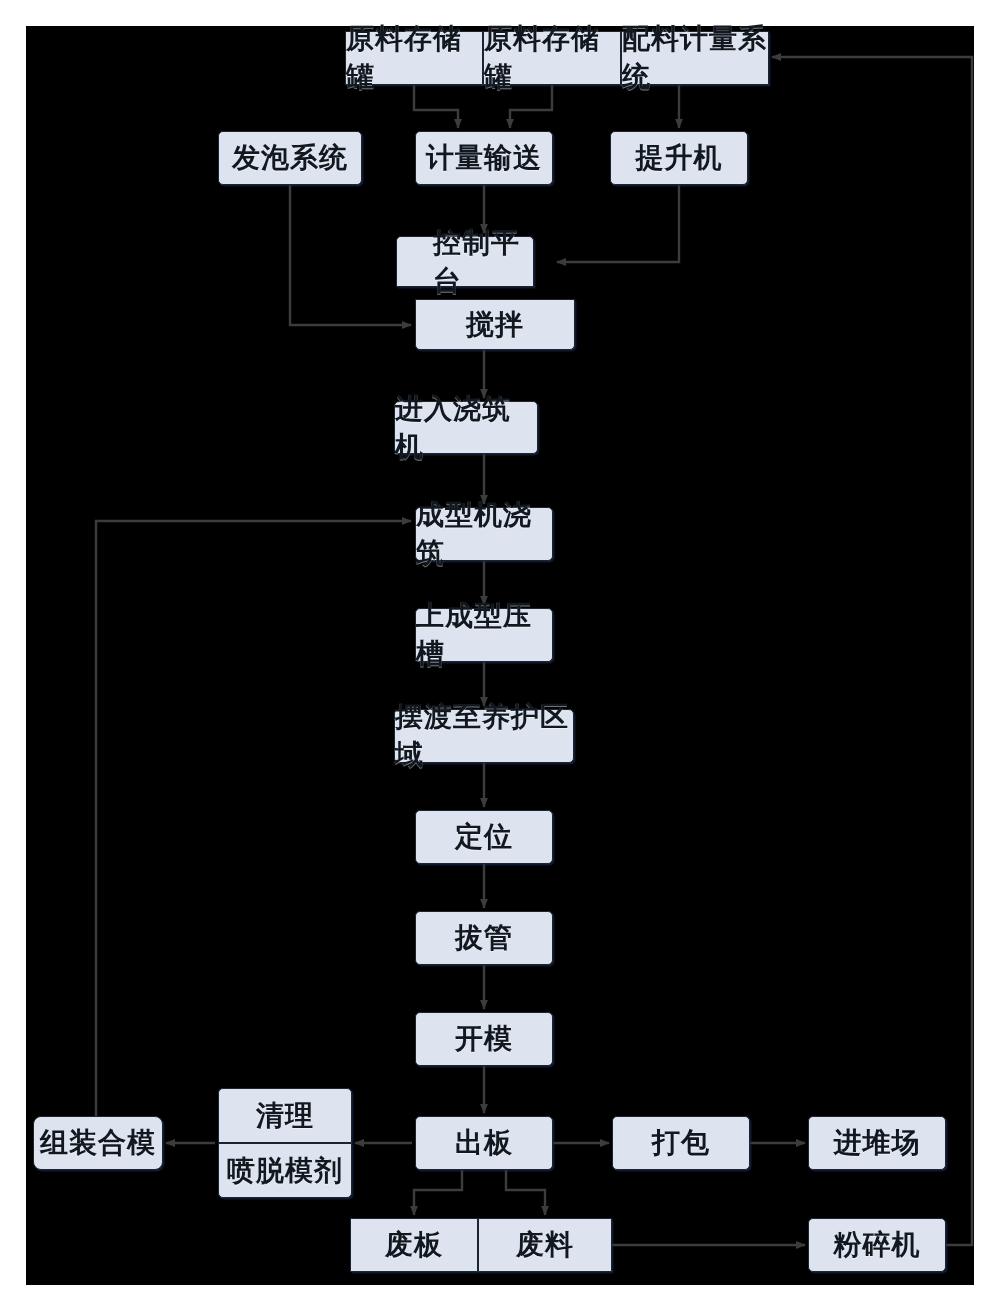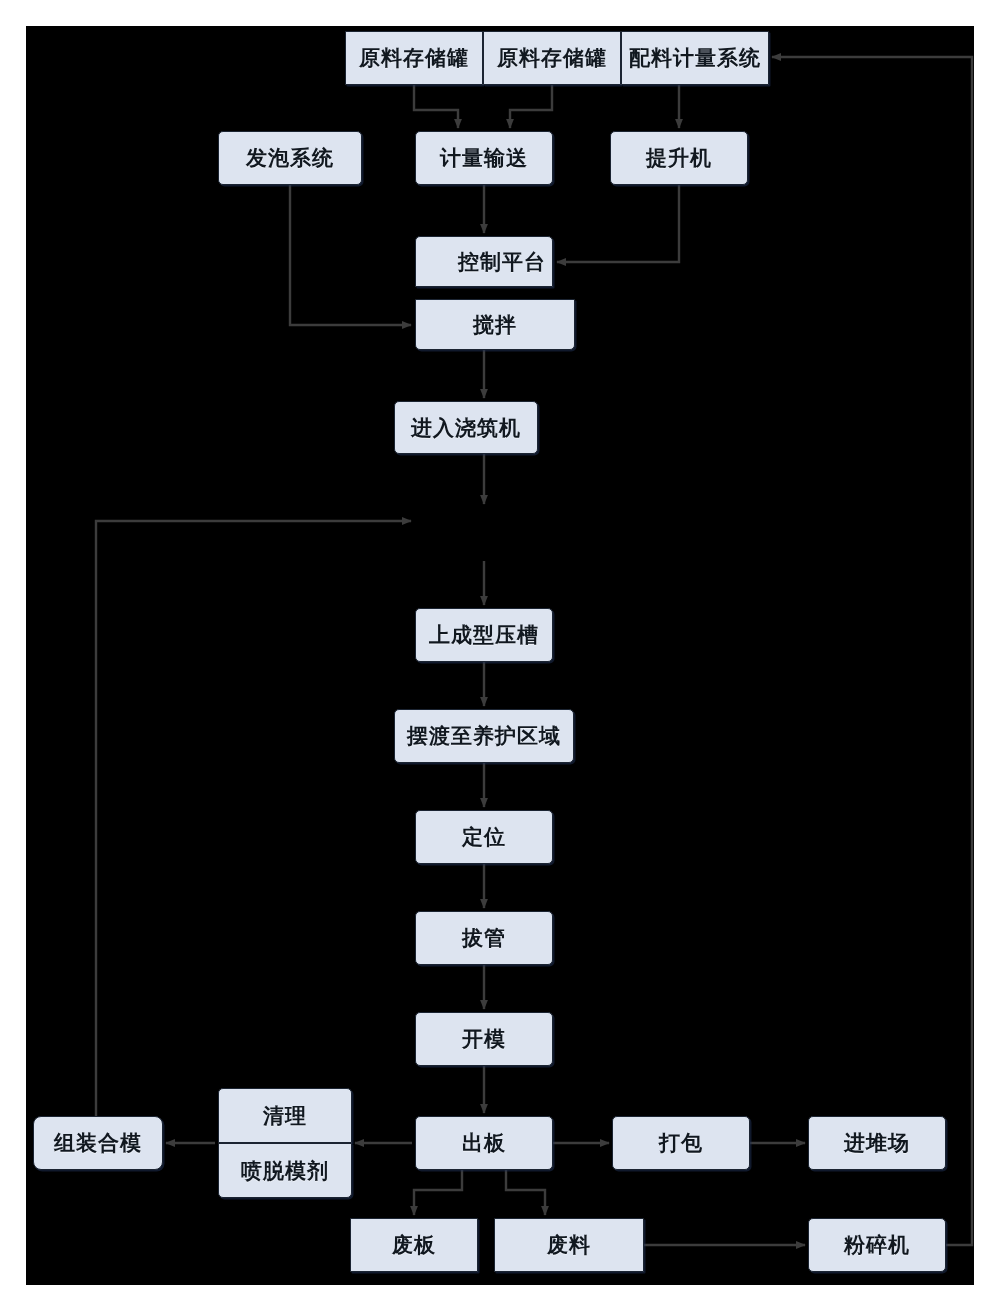--- a/index.html
+++ b/index.html
@@ -3,21 +3,21 @@
 <meta charset="utf-8">
 <style>
   html,body{margin:0;padding:0;background:#ffffff;}
   body{font-family:"Liberation Serif","DejaVu Serif",serif;}
   #page{position:relative;width:1000px;height:1304px;background:#ffffff;overflow:hidden;}
   #canvas{position:absolute;left:26px;top:26px;width:948px;height:1259px;background:#000000;}
   svg#wires{position:absolute;left:0;top:0;width:1000px;height:1304px;pointer-events:none;}
   .node{position:absolute;box-sizing:border-box;
         background:#dde4f0;border:1.6px solid #1b2432;border-radius:5px;
         display:flex;align-items:center;justify-content:center;
-        color:#111820;font-size:21px;font-weight:700;letter-spacing:1px;
+        color:#111820;font-size:28px;font-weight:700;letter-spacing:1px;
         text-shadow:0 1px 0 rgba(255,255,255,.45);
         box-shadow:1.5px 1.5px 0 rgba(30,45,80,.55);}
   .node.sq{border-radius:1px;}
   .node.stackTop{border-radius:5px 5px 1px 1px;}
   .node.stackBot{border-radius:1px 1px 5px 5px;}
 </style>
 </head>
 <body>
 
 <div id="page">
@@ -92,29 +92,32 @@
   <div class="node" style="left:218px;top:131px;width:144px;height:54px;">
       <span>发泡系统</span>
     </div>
   <div class="node" style="left:610px;top:131px;width:138px;height:54px;">
       <span>提升机</span>
     </div>
   <div class="node" style="left:415px;top:131px;width:138px;height:54px;">
       <span>计量输送</span>
     </div>
 
-  <div class="node stackTop" style="left:415px;top:236px;width:138px;height:51px;padding-left:36px;">
+  <div class="node stackTop" style="left:396px;top:236px;width:138px;height:51px;padding-left:36px;">
       <span>控制平台</span>
     </div>
   <div class="node stackBot" style="left:415px;top:299px;width:160px;height:51px;">
       <span>搅拌</span>
     </div>
 
   <div class="node" style="left:394px;top:401px;width:144px;height:53px;">
       <span>进入浇筑机</span>
+    </div>
+  <div class="node" style="left:415px;top:507px;width:138px;height:54px;">
+      <span>成型机浇筑</span>
     </div>
   <div class="node" style="left:415px;top:608px;width:138px;height:54px;">
       <span>上成型压槽</span>
     </div>
   <div class="node" style="left:394px;top:709px;width:180px;height:54px;">
       <span>摆渡至养护区域</span>
     </div>
   <div class="node" style="left:415px;top:810px;width:138px;height:54px;">
       <span>定位</span>
     </div>
@@ -141,19 +144,19 @@
   <div class="node" style="left:612px;top:1116px;width:138px;height:54px;">
       <span>打包</span>
     </div>
   <div class="node" style="left:808px;top:1116px;width:138px;height:54px;">
       <span>进堆场</span>
     </div>
 
   <div class="node sq" style="left:350px;top:1218px;width:128px;height:54px;">
       <span>废板</span>
     </div>
-  <div class="node sq" style="left:478px;top:1218px;width:150px;height:54px;margin-left:16px;">
+  <div class="node sq" style="left:478px;top:1218px;width:134px;height:54px;">
       <span>废料</span>
     </div>
   <div class="node" style="left:808px;top:1218px;width:138px;height:54px;">
       <span>粉碎机</span>
     </div>
 </div>
 
 </body></html>

